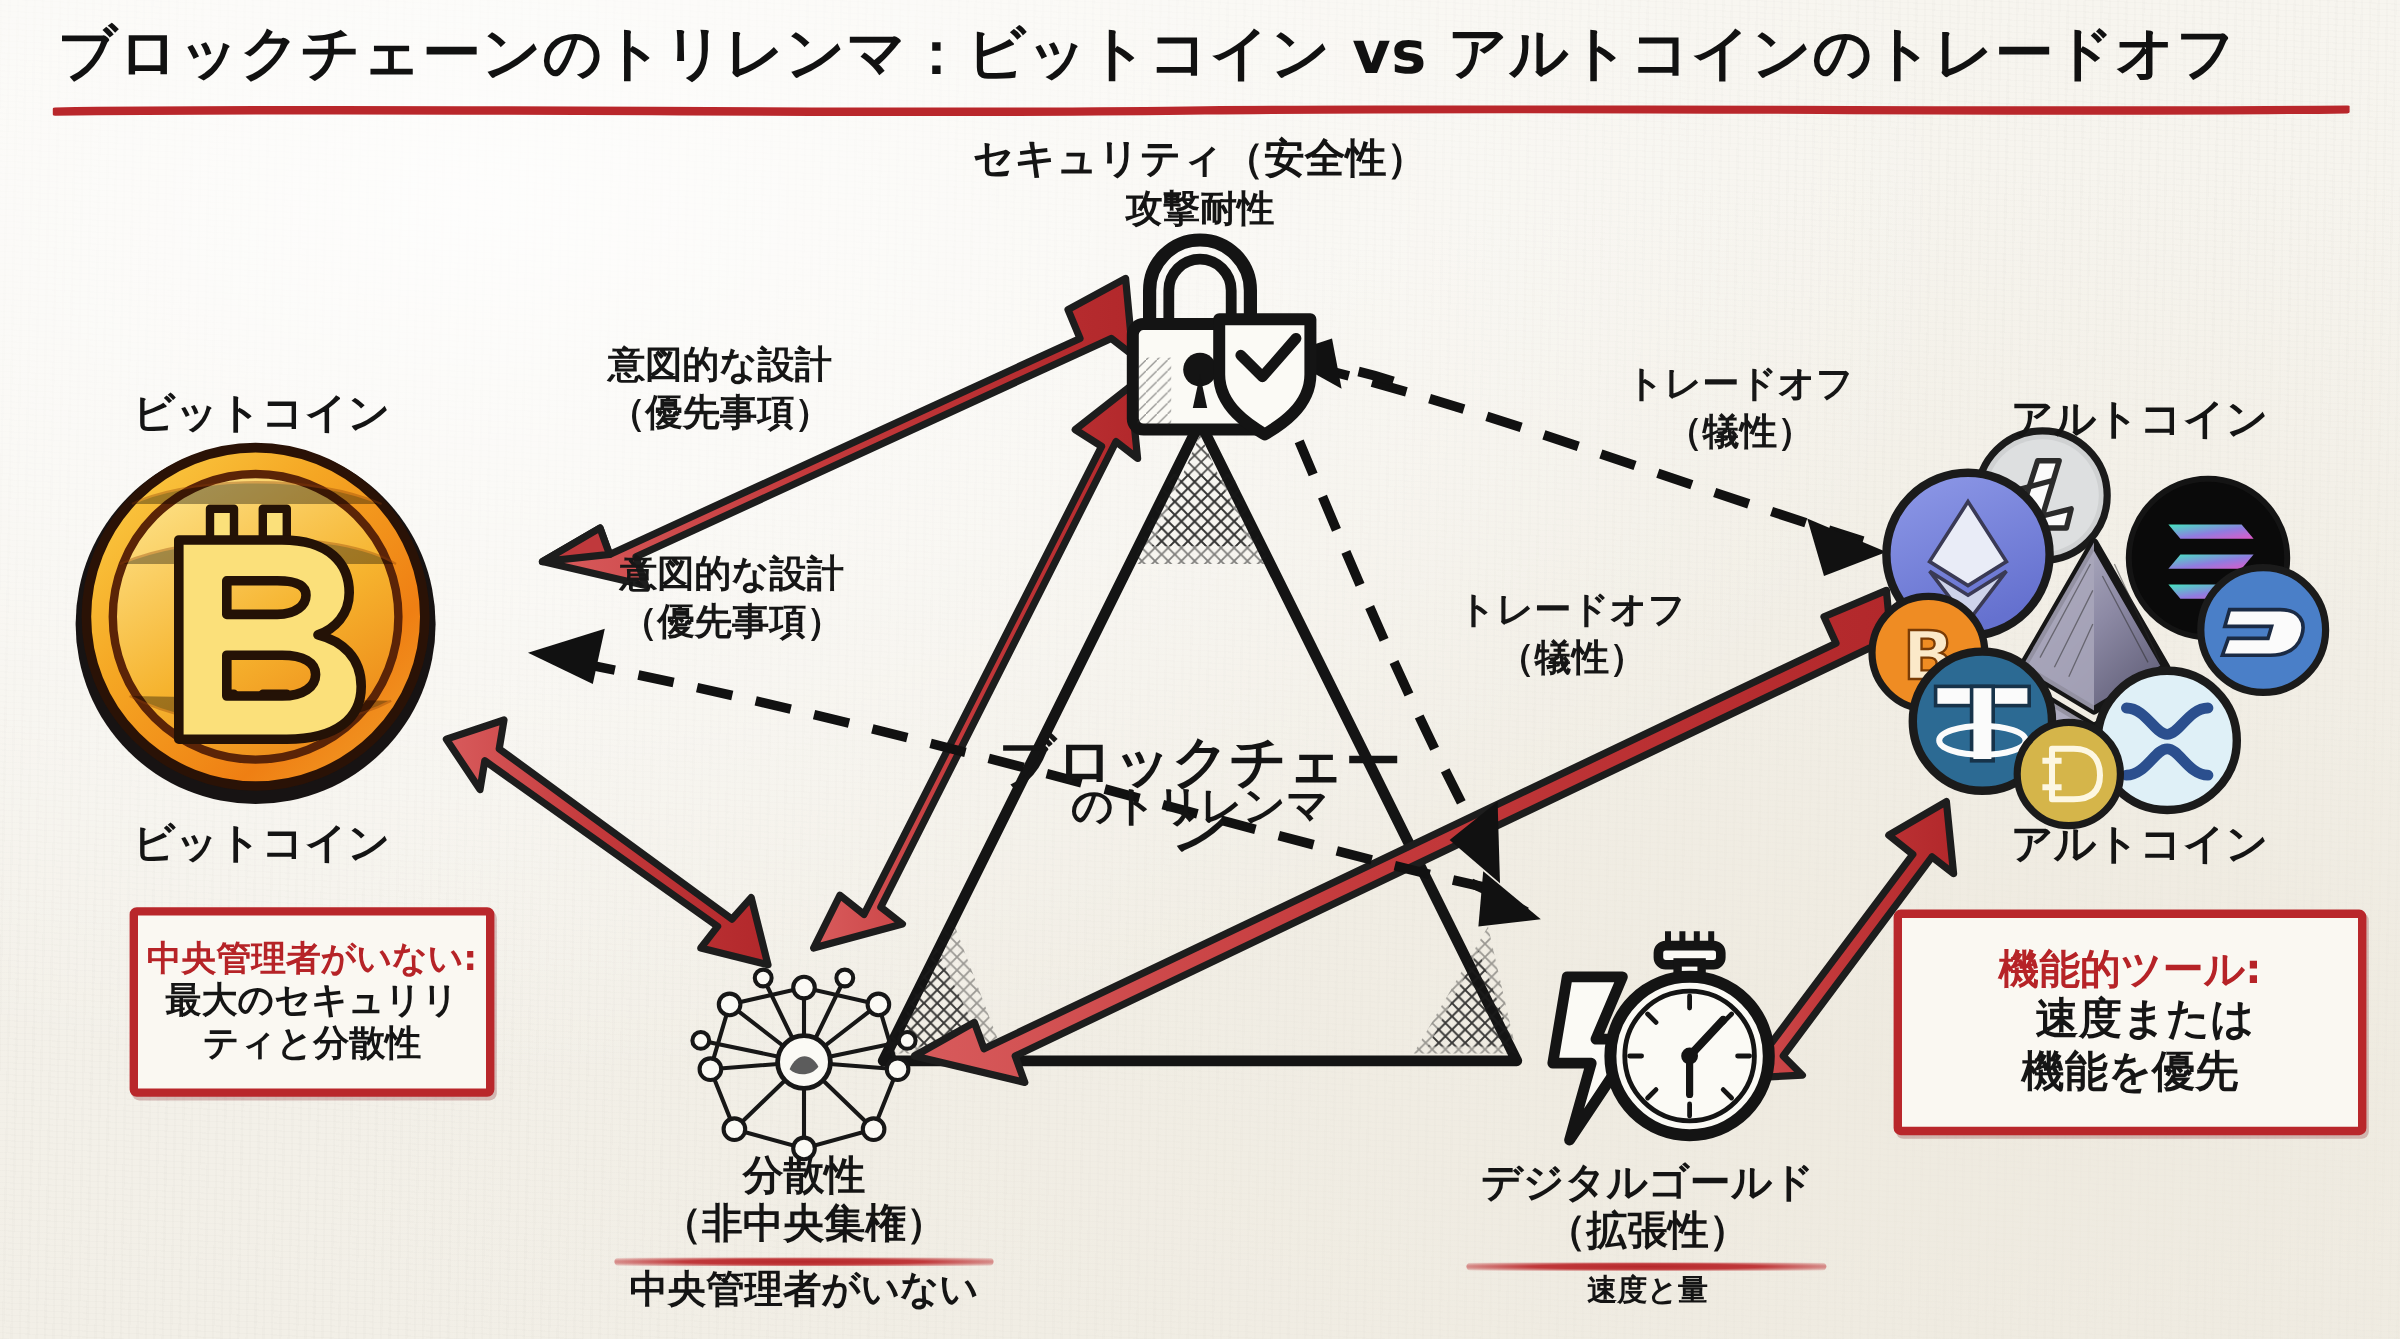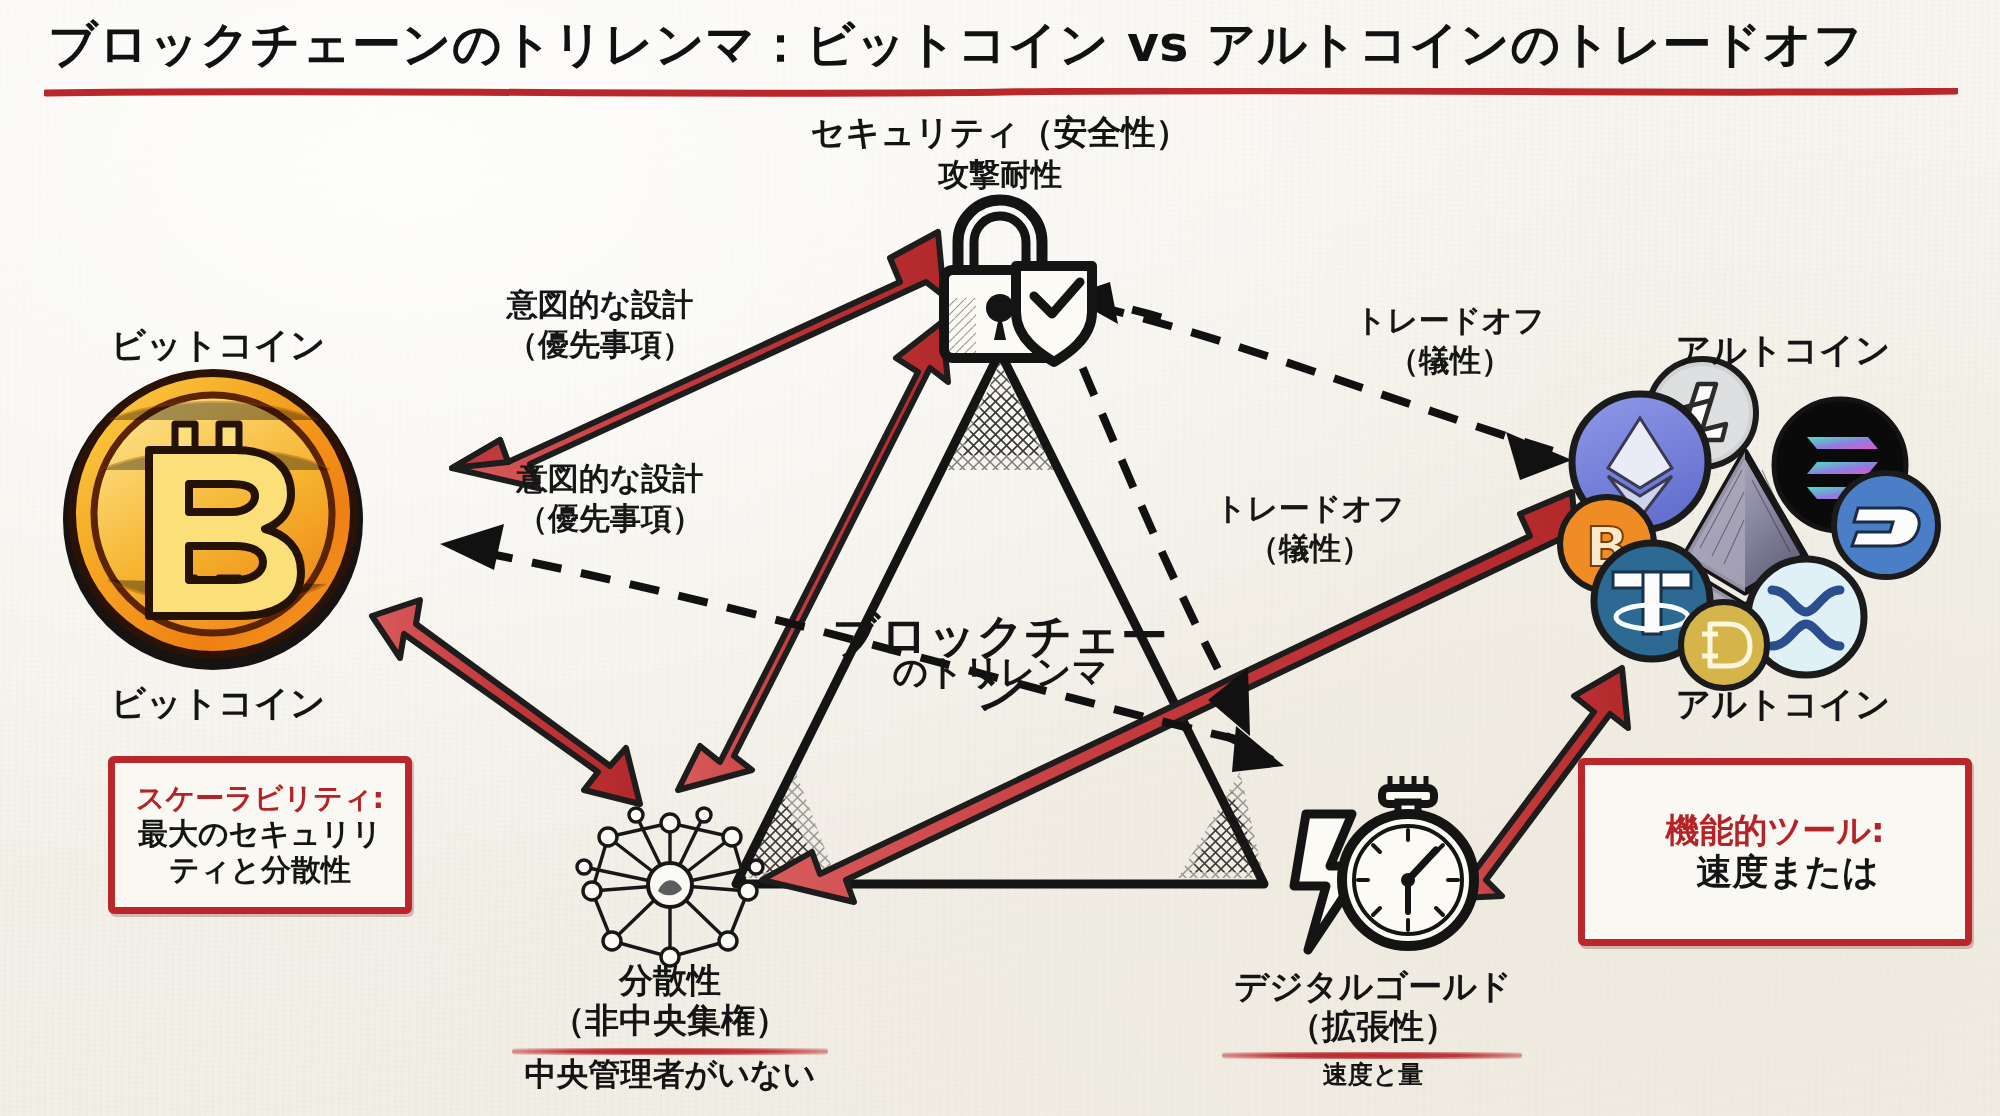--- a/index.html
+++ b/index.html
@@ -313,31 +313,32 @@
   <div class="redunder" style="left:1222px;top:1052px;width:300px;"></div>
   <div class="nodecap" style="left:1178px;top:1060px;width:390px;font-size:25px;">速度と量</div>
 
   <div class="nodecap" style="left:810px;top:608px;width:380px;font-size:47px;">ブロックチェーン</div>
   <div class="nodecap" style="left:810px;top:652px;width:380px;font-size:35px;">のトリレンマ</div>
 
   <div class="nodecap" style="left:58px;top:325px;width:320px;font-size:35px;">ビットコイン</div>
   <div class="nodecap" style="left:58px;top:683px;width:320px;font-size:35px;">ビットコイン</div>
 
   <div class="card" style="left:108px;top:756px;width:290px;height:144px;">
-    <div class="hd" style="font-size:29px;line-height:1.15;">スケーラビリティ:</div>
+    <div class="hd" style="font-size:29px;line-height:1.15;">中央管理者がいない:</div>
     <div style="font-size:30px;line-height:1.2;">最大のセキュリリ</div>
     <div style="font-size:30px;line-height:1.2;">ティと分散性</div>
   </div>
 
   <div class="nodecap" style="left:1618px;top:330px;width:330px;font-size:35px;">アルトコイン</div>
   <div class="nodecap" style="left:1618px;top:684px;width:330px;font-size:35px;">アルトコイン</div>
 
   <div class="card" style="left:1578px;top:758px;width:380px;height:174px;">
     <div class="hd" style="font-size:34px;line-height:1.15;">機能的ツール:</div>
     <div style="font-size:36px;line-height:1.2;padding-left:25px;">速度または</div>
+    <div style="font-size:36px;line-height:1.2;">機能を優先</div>
   </div>
 
   <div class="note" style="left:440px;top:286px;width:320px;font-size:31px;">意図的な設計</div>
   <div class="note" style="left:440px;top:326px;width:320px;font-size:31px;">（優先事項）</div>
 
   <div class="note" style="left:450px;top:460px;width:320px;font-size:31px;">意図的な設計</div>
   <div class="note" style="left:450px;top:500px;width:320px;font-size:31px;">（優先事項）</div>
 
   <div class="note" style="left:1300px;top:302px;width:300px;font-size:31px;">トレードオフ</div>
   <div class="note" style="left:1300px;top:342px;width:300px;font-size:31px;">（犠性）</div>

